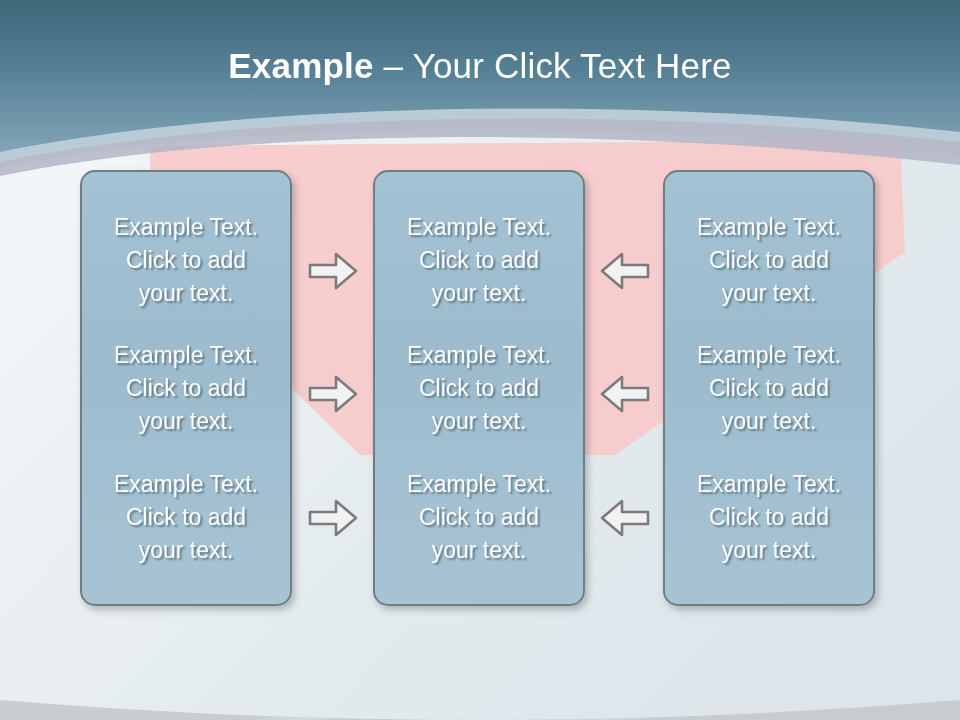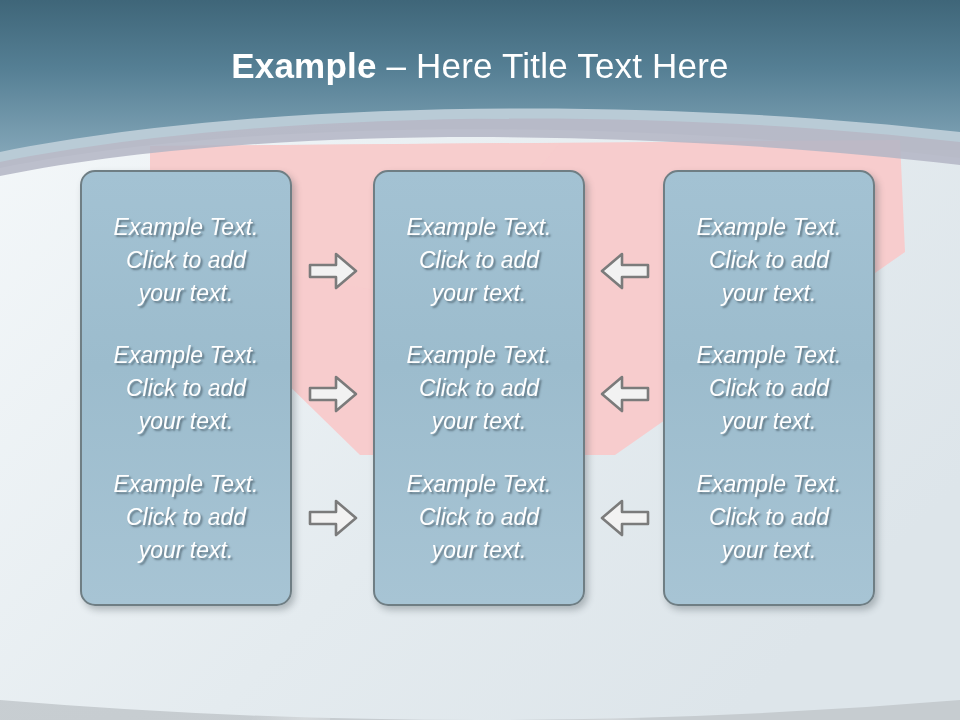--- a/index.html
+++ b/index.html
@@ -77,21 +77,20 @@
   #column-1 { left: 80px; }
   #column-2 { left: 373px; }
   #column-3 { left: 663px; }
 
   .cell-text {
     width: 100%;
     text-align: center;
     color: #ffffff;
     font-size: 23px;
     line-height: 33px;
-    font-style: italic;
     font-weight: 400;
     white-space: pre-line;
     text-shadow: 2px 2px 2px rgba(45, 62, 72, 0.55);
   }
 
   
   .arrow {
     position: absolute;
     width: 56px;
     height: 46px;
@@ -145,21 +144,21 @@
     <path d="M150,146 L560,143 L430,300 L150,250 Z" fill="#f7cccd" opacity="0.85"></path>
 
     <path d="M0,150 C260,98 640,102 960,138 L960,165 C640,128 260,124 0,176 Z" fill="#b3b5c4" opacity="0.85"></path>
 
     <path d="M0,142 C260,90 640,94 960,130 L960,142 C640,106 260,110 0,162 Z" fill="#b9cbd6"></path>
 
     <path d="M0,0 L960,0 L960,132 C640,96 260,100 0,152 Z" fill="url(#hdrGrad)"></path>
   </svg>
 
   <div id="title-bar">
-    <div id="title-text"><span class="strong">Example</span><span> – Here Title Text Here</span></div>
+    <div id="title-text"><span class="strong">Example</span><span> – Your Click Text Here</span></div>
   </div>
 
   <div id="diagram">
 
     <div class="process-column" id="column-1">
       <div class="cell-text">Example Text.
 Click  to add
 your text.</div>
       <div class="cell-text">Example Text.
 Click  to add

